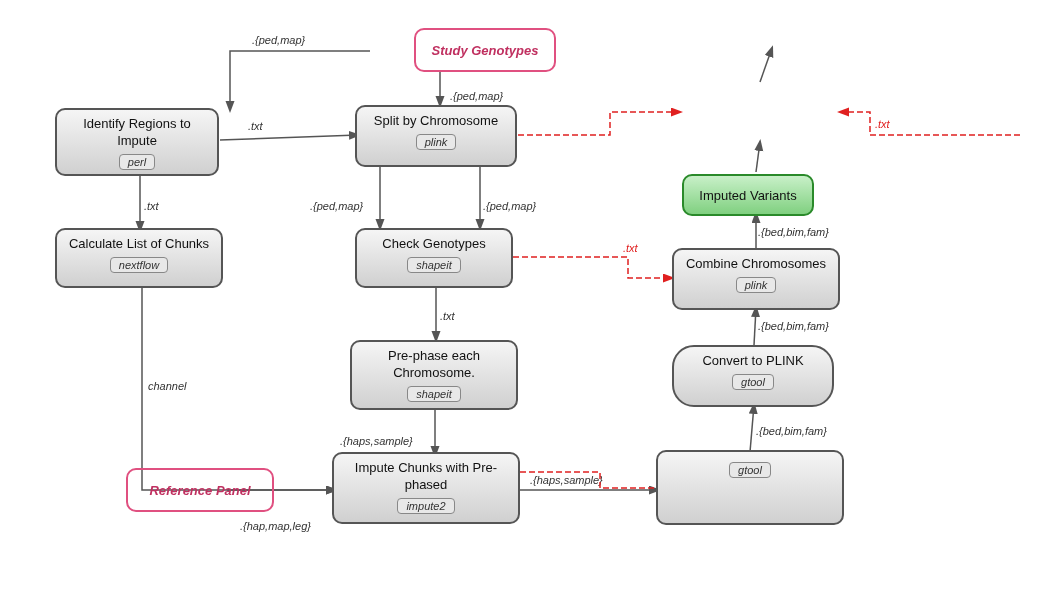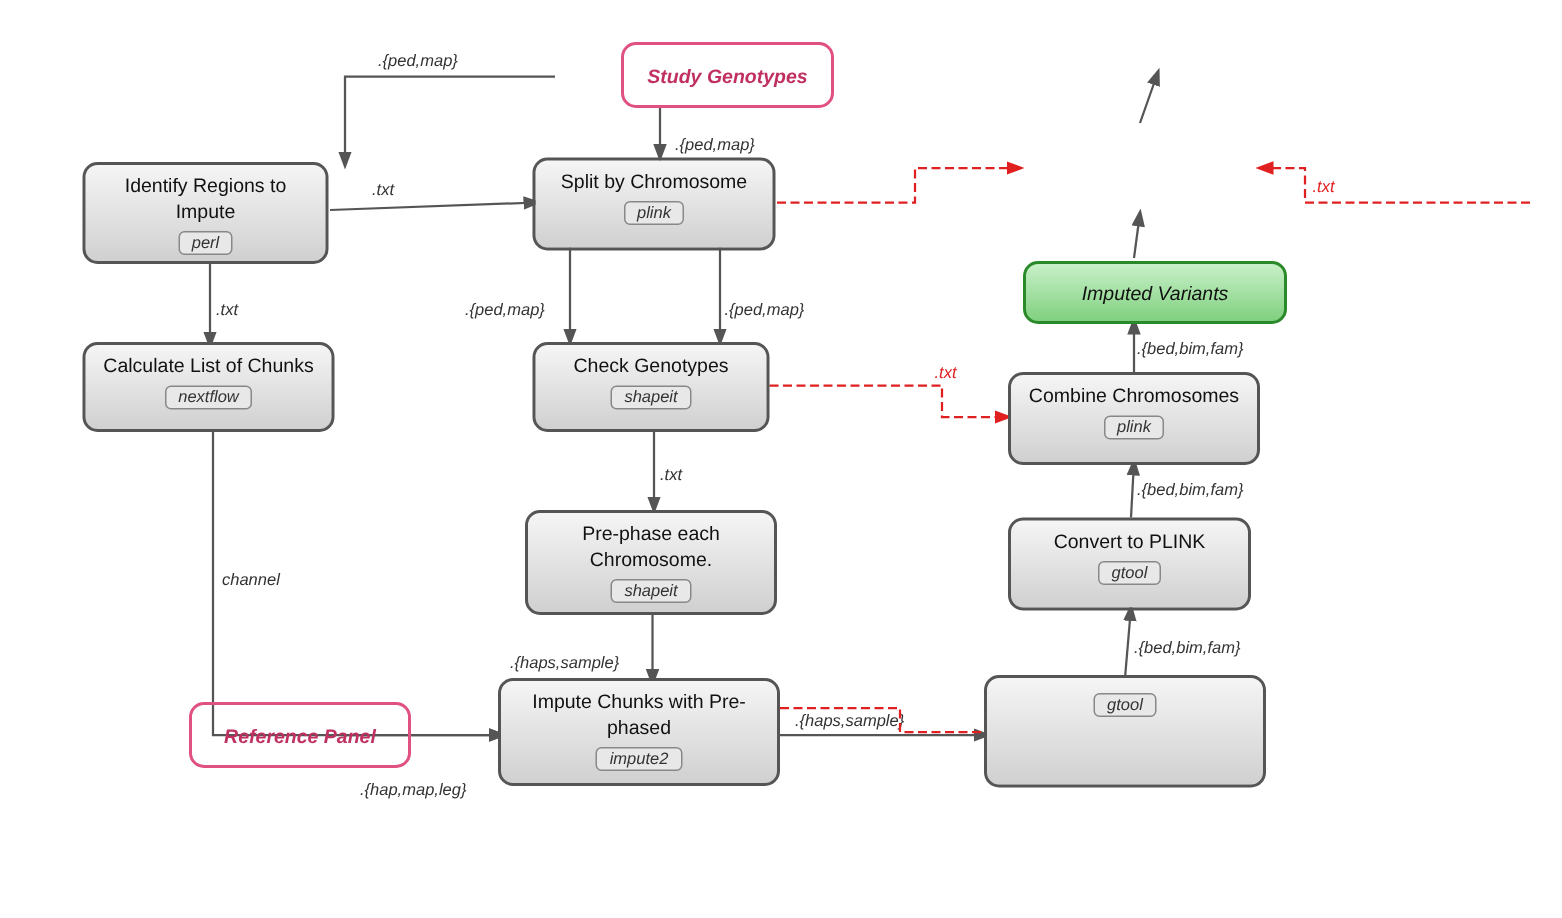--- a/index.html
+++ b/index.html
@@ -146,21 +146,21 @@
     <text x="623" y="252" font-size="11" font-style="italic" fill="#e02020">.txt</text>
 
     <path d="M520,472 L600,472 L600,488 L658,488" stroke="#e02020" stroke-width="1.5" stroke-dasharray="6,3" fill="none"></path>
 
     <path d="M1020,135 L870,135 L870,112 L840,112" stroke="#e02020" stroke-width="1.5" stroke-dasharray="6,3" fill="none" marker-end="url(#arrow-red)"></path>
     <text x="875" y="128" font-size="11" font-style="italic" fill="#e02020">.txt</text>
   </svg>
 
 
 
-  <div class="node node-green" style="left:682px; top:174px; width:176px; height:42px; display:flex; align-items:center; justify-content:center;font-style:italic;">
+  <div class="node node-green" style="left:682px; top:174px; width:132px; height:42px; display:flex; align-items:center; justify-content:center;">
     <span class="node-title">Imputed Variants</span>
   </div>
 
   <div class="node node-pink-outline" style="left:368px; top:28px; width:142px; height:44px; display:flex; align-items:center; justify-content:center;">
     <span class="node-title">Study Genotypes</span>
   </div>
 
   <div class="node" style="left:55px; top:108px; width:164px; height:68px;">
     <div class="node-title">Identify Regions to Impute</div>
     <span class="node-badge">perl</span>
@@ -184,21 +184,21 @@
   <div class="node" style="left:672px; top:248px; width:168px; height:62px;">
     <div class="node-title">Combine Chromosomes</div>
     <span class="node-badge">plink</span>
   </div>
 
   <div class="node" style="left:350px; top:340px; width:168px; height:70px;">
     <div class="node-title">Pre-phase each Chromosome.</div>
     <span class="node-badge">shapeit</span>
   </div>
 
-  <div class="node" style="left:672px; top:345px; width:162px; height:62px;">
+  <div class="node" style="left:672px; top:345px; width:162px; height:62px;border-radius:22px;">
     <div class="node-title">Convert to PLINK</div>
     <span class="node-badge">gtool</span>
   </div>
 
   <div class="node" style="left:332px; top:452px; width:188px; height:72px;">
     <div class="node-title">Impute Chunks with Pre-phased</div>
     <span class="node-badge">impute2</span>
   </div>
 
   <div class="node" style="left:656px; top:450px; width:188px; height:75px;">

